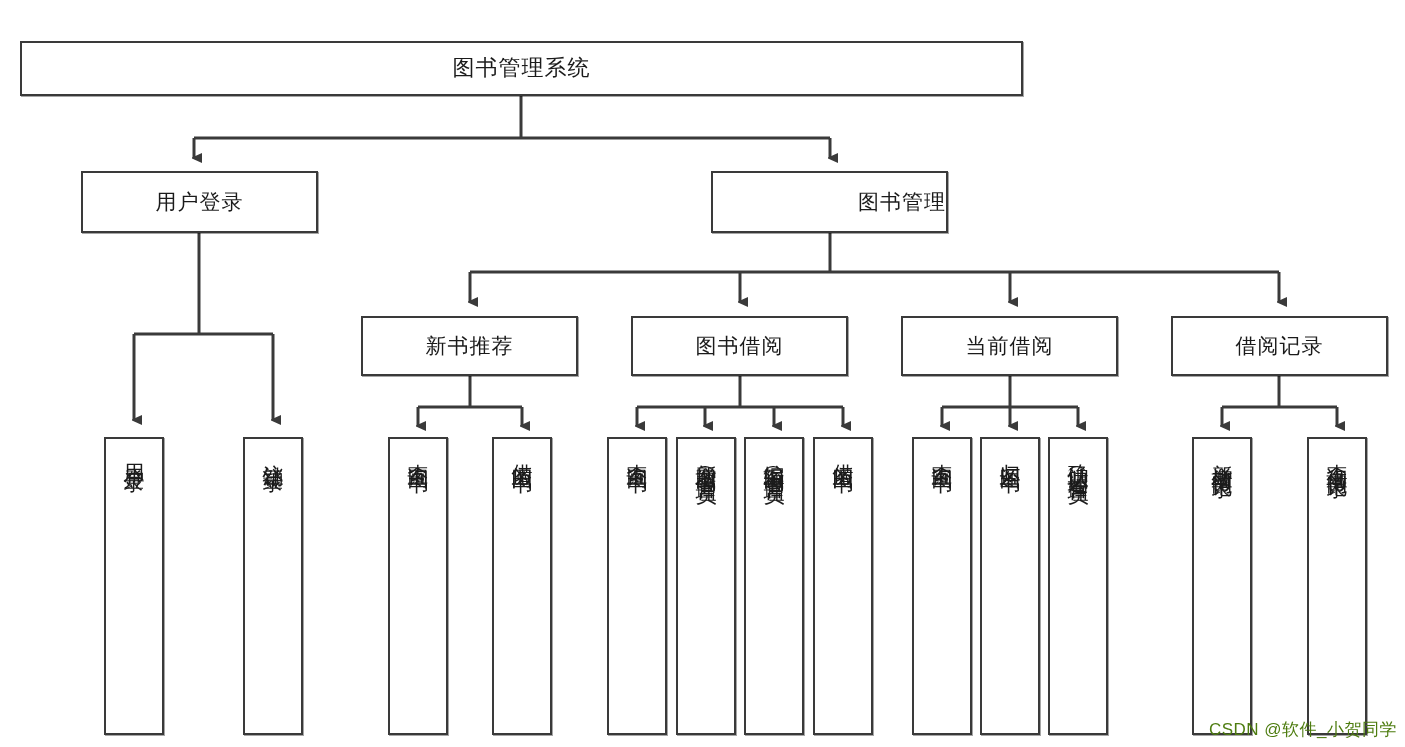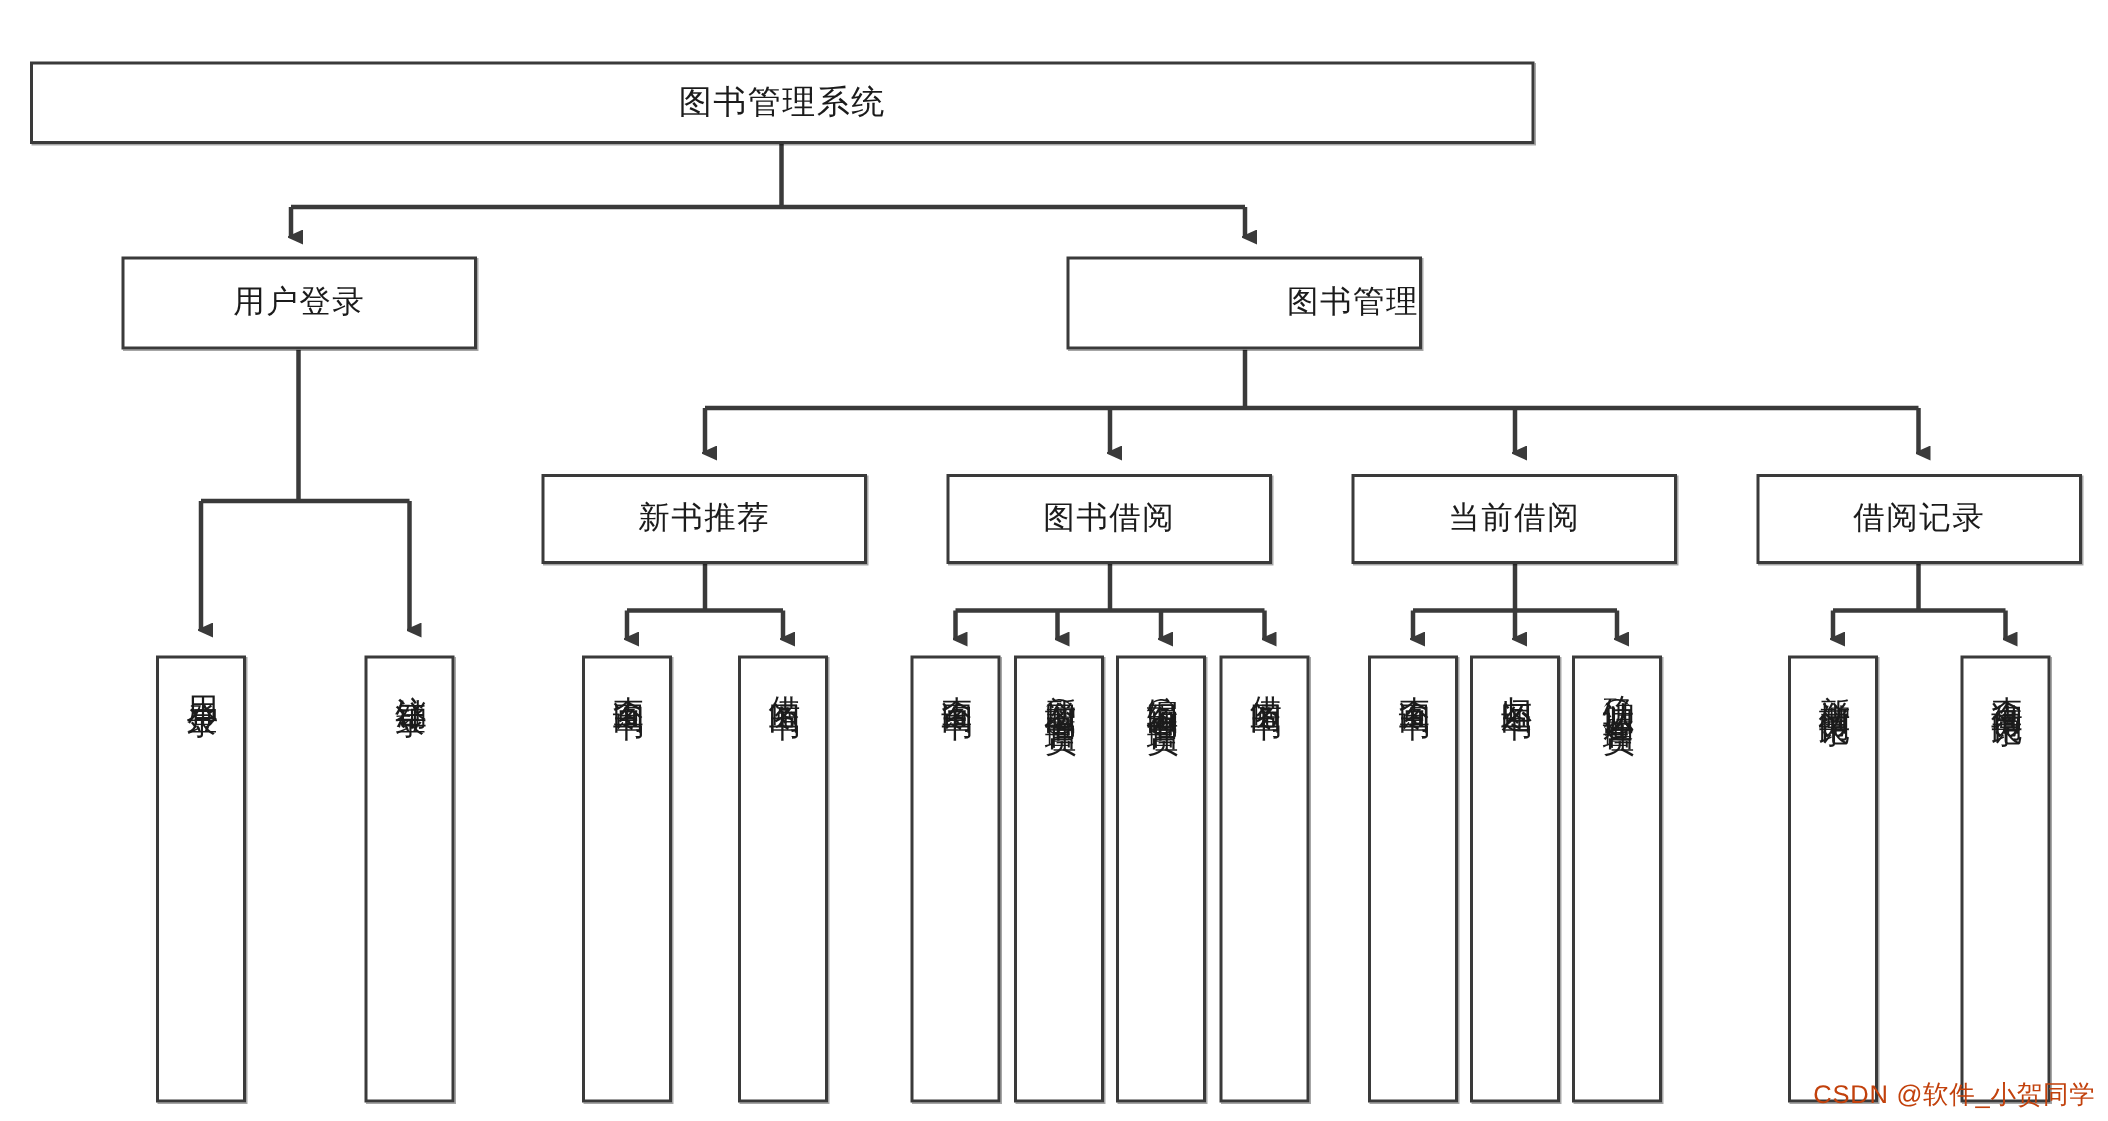--- a/index.html
+++ b/index.html
@@ -57,21 +57,21 @@
     letter-spacing: 3px;
     white-space: normal;
     line-height: 1.05;
     max-height: 280px;
   }
   .watermark {
     position: absolute;
     right: 8px;
     bottom: 6px;
     font-size: 17px;
-    color: #c2410c;
+    color: #4d7c0f;
     letter-spacing: 0.5px;
     white-space: nowrap;
   }
 </style>
 </head>
 <body>
 
 <div id="diagram-root">
 
   <svg class="connectors" viewBox="0 0 1405 747" xmlns="http://www.w3.org/2000/svg">

